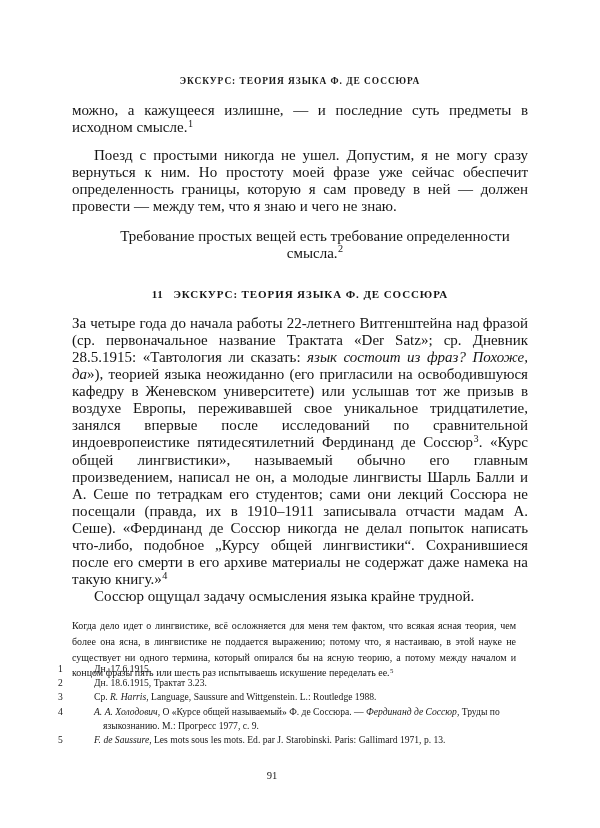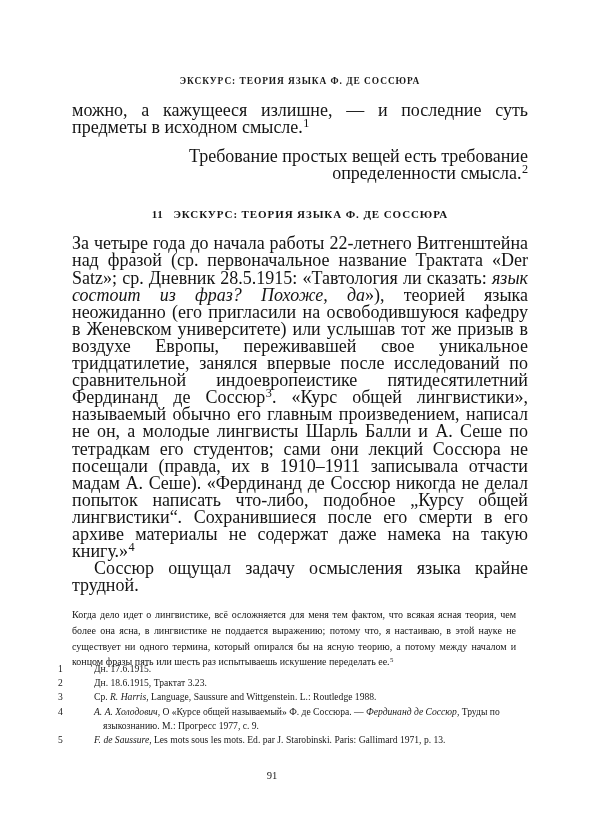--- a/index.html
+++ b/index.html
@@ -43,21 +43,21 @@
   
   .content {
     position: absolute;
     top: 68px;
     left: 72px;
     width: 456px;
   }
 
   p {
     margin: 0;
-    font-size: 18px;
+    font-size: 15px;
     line-height: 17.1px;
     text-align: justify;
     text-justify: inter-word;
     color: #141414;
     -webkit-hyphens: none;
     hyphens: none;
   }
 
   p.cont {          
     text-indent: 0;
@@ -67,21 +67,21 @@
   }
   p.gap-top {
     margin-top: 11px;
   }
 
   
   .maxim {
     margin-top: 12px;
     text-indent: 0;
     padding-left: 30px;
-    text-align: right;
+    text-align: center;
   }
 
   
   .section-heading {
     margin-top: 26px;
     margin-bottom: 15px;
     text-align: center;
     font-size: 11px;
     font-weight: 700;
     letter-spacing: 0.9px;
@@ -157,20 +157,21 @@
 <body>
 
 <div class="page">
 
   <div class="running-head">ЭКСКУРС: ТЕОРИЯ ЯЗЫКА Ф. ДЕ СОССЮРА</div>
 
   <div class="content">
 
     <p class="cont"><span>можно, а кажущееся излишне, — и последние суть предметы в исходном смысле.</span><sup>1</sup></p>
 
+    <p class="indent gap-top"><span>Поезд с простыми никогда не ушел. Допустим, я не могу сразу вернуться к ним. Но простоту моей фразе уже сейчас обеспечит определенность границы, которую я сам проведу в ней — должен провести — между тем, что я знаю и чего не знаю.</span></p>
 
     <p class="maxim"><span>Требование простых вещей есть требование определенности смысла.</span><sup>2</sup></p>
 
     <div class="section-heading"><span class="num">11</span><span>ЭКСКУРС: ТЕОРИЯ ЯЗЫКА Ф. ДЕ СОССЮРА</span></div>
 
     <p class="cont"><span>За четыре года до начала работы 22-летнего Витгенштейна над фразой (ср. первоначальное название Трактата «Der Satz»; ср. Дневник 28.5.1915: «Тавтология ли сказать: </span><i>язык состоит из фраз? Похоже, да</i><span>»), теорией языка неожиданно (его пригласили на освободившуюся кафедру в Женевском университете) или услышав тот же призыв в воздухе Европы, переживавшей свое уникальное тридцатилетие, занялся впервые после исследований по сравнительной индоевропеистике пятидесятилетний Фердинанд де Соссюр</span><sup>3</sup><span>. «Курс общей лингвистики», называемый обычно его главным произведением, написал не он, а молодые лингвисты Шарль Балли и А. Сеше по тетрадкам его студентов; сами они лекций Соссюра не посещали (правда, их в 1910–1911 записывала отчасти мадам А. Сеше). «Фердинанд де Соссюр никогда не делал попыток написать что-либо, подобное „Курсу общей лингвистики“. Сохранившиеся после его смерти в его архиве материалы не содержат даже намека на такую книгу.»</span><sup>4</sup></p>
 
     <p class="indent"><span>Соссюр ощущал задачу осмысления языка крайне трудной.</span></p>
 
     <div class="blockquote">

